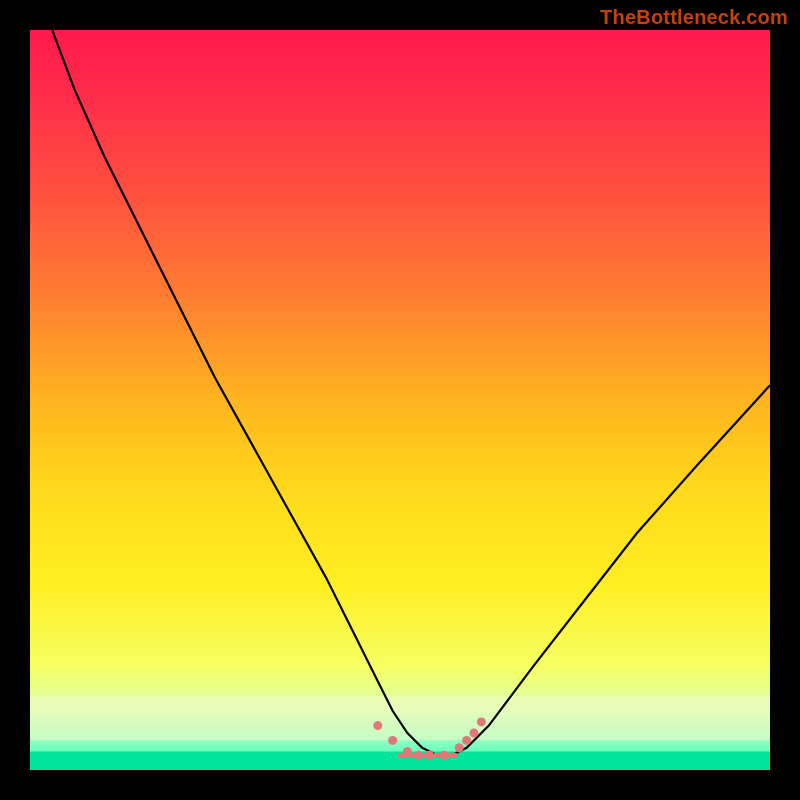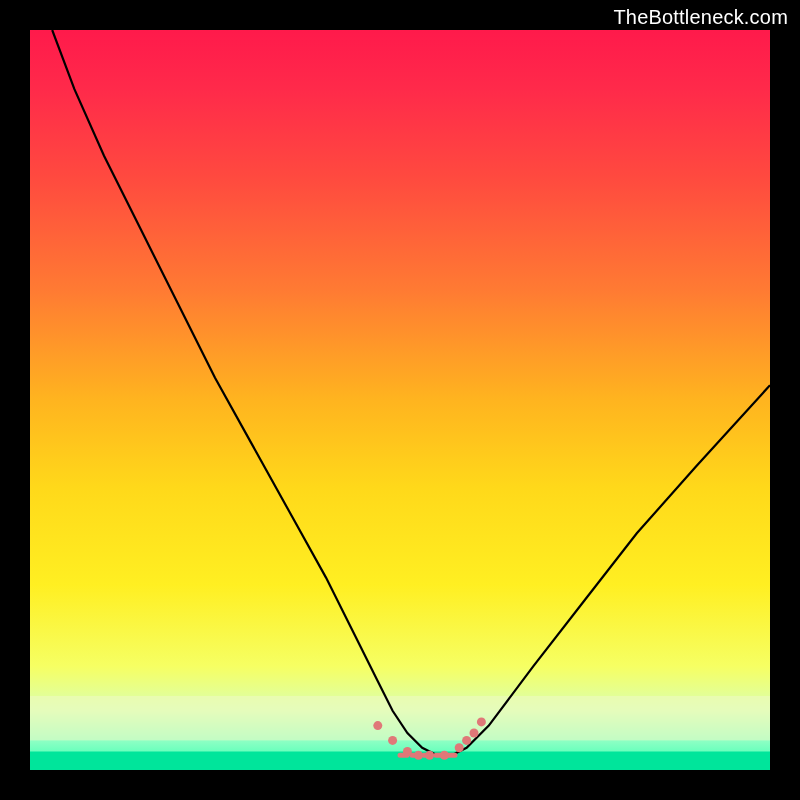--- a/index.html
+++ b/index.html
@@ -21,22 +21,22 @@
   left: 30px;
   top: 30px;
   width: 740px;
   height: 740px;
 }
 #watermark {
   position: absolute;
   top: 6px;
   right: 12px;
   font-size: 20px;
-  font-weight: 400;
-  color: #ffffff;
+  font-weight: 700;
+  color: #c2410c;
   letter-spacing: 0.2px;
 }
 </style>
 </head>
 <body>
 
 <div id="frame">
   <svg id="plot" viewBox="0 0 740 740" preserveAspectRatio="none">
     <defs>
       <linearGradient id="bg-grad" x1="0" y1="0" x2="0" y2="1">

